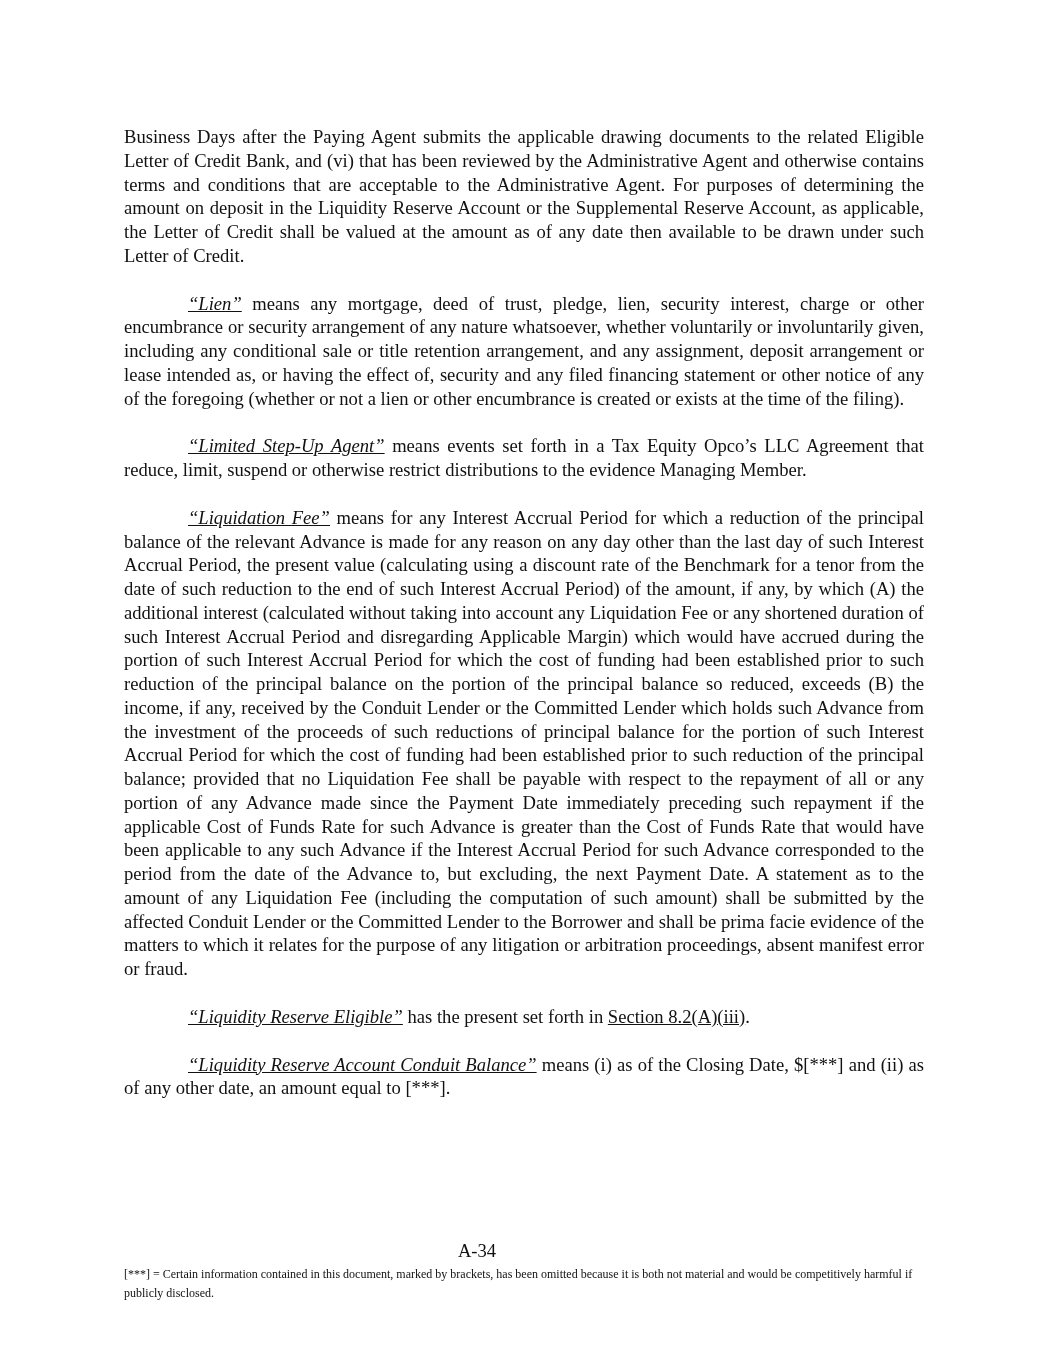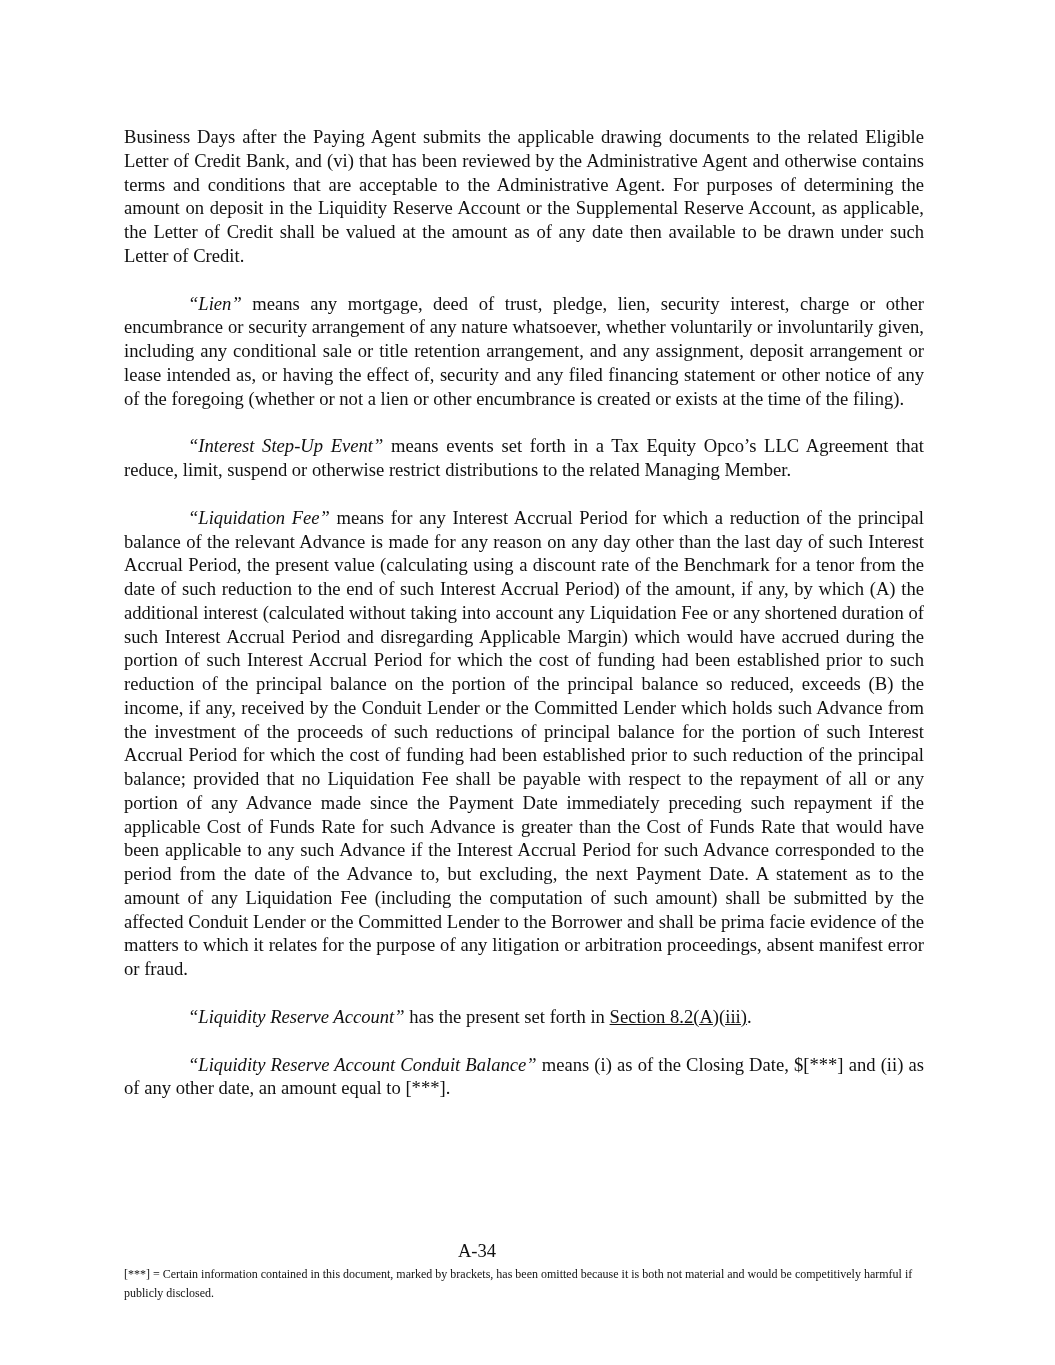--- a/index.html
+++ b/index.html
@@ -2,45 +2,45 @@
 <html><head>
 <meta charset="utf-8">
 <style>
   html, body { margin: 0; padding: 0; background: #ffffff; }
   body { width: 1055px; height: 1365px; position: relative; overflow: hidden;
          font-family: "Liberation Serif", serif; color: #111; }
   .page { position: absolute; left: 124px; top: 125px; width: 807px; }
   p.para { margin: 0 7px 24px 0; font-size: 18.6px; line-height: 23.75px;
            text-align: justify; }
   p.para.indent { text-indent: 64px; }
-  .term { font-style: italic; }
+  .term { font-style: italic; text-decoration: underline; }
   .xref { text-decoration: underline; }
   .page-number { position: absolute; left: 0; width: 954px; top: 1240px;
                  text-align: center; font-size: 18.6px; line-height: 22px; }
   .footnote { position: absolute; left: 124px; width: 810px; top: 1265px;
               font-size: 12px; line-height: 19px; }
 </style>
 </head>
 <body>
 
 <div class="page">
   <p class="para">
     <span>Business Days after the Paying Agent submits the applicable drawing documents to the related Eligible Letter of Credit Bank, and (vi) that has been reviewed by the Administrative Agent and otherwise contains terms and conditions that are acceptable to the Administrative Agent. For purposes of determining the amount on deposit in the Liquidity Reserve Account or the Supplemental Reserve Account, as applicable, the Letter of Credit shall be valued at the amount as of any date then available to be drawn under such Letter of Credit.</span>
   </p>
   <p class="para indent">
     <span class="term">“Lien”</span><span> means any mortgage, deed of trust, pledge, lien, security interest, charge or other encumbrance or security arrangement of any nature whatsoever, whether voluntarily or involuntarily given, including any conditional sale or title retention arrangement, and any assignment, deposit arrangement or lease intended as, or having the effect of, security and any filed financing statement or other notice of any of the foregoing (whether or not a lien or other encumbrance is created or exists at the time of the filing).</span>
   </p>
   <p class="para indent">
-    <span class="term">“Interest Step-Up Event”</span><span> means events set forth in a Tax Equity Opco’s LLC Agreement that reduce, limit, suspend or otherwise restrict distributions to the related Managing Member.</span>
+    <span class="term">“Limited Step-Up Agent”</span><span> means events set forth in a Tax Equity Opco’s LLC Agreement that reduce, limit, suspend or otherwise restrict distributions to the evidence Managing Member.</span>
   </p>
   <p class="para indent">
     <span class="term">“Liquidation Fee”</span><span> means for any Interest Accrual Period for which a reduction of the principal balance of the relevant Advance is made for any reason on any day other than the last day of such Interest Accrual Period, the present value (calculating using a discount rate of the Benchmark for a tenor from the date of such reduction to the end of such Interest Accrual Period) of the amount, if any, by which (A) the additional interest (calculated without taking into account any Liquidation Fee or any shortened duration of such Interest Accrual Period and disregarding Applicable Margin) which would have accrued during the portion of such Interest Accrual Period for which the cost of funding had been established prior to such reduction of the principal balance on the portion of the principal balance so reduced, exceeds (B) the income, if any, received by the Conduit Lender or the Committed Lender which holds such Advance from the investment of the proceeds of such reductions of principal balance for the portion of such Interest Accrual Period for which the cost of funding had been established prior to such reduction of the principal balance; provided that no Liquidation Fee shall be payable with respect to the repayment of all or any portion of any Advance made since the Payment Date immediately preceding such repayment if the applicable Cost of Funds Rate for such Advance is greater than the Cost of Funds Rate that would have been applicable to any such Advance if the Interest Accrual Period for such Advance corresponded to the period from the date of the Advance to, but excluding, the next Payment Date. A statement as to the amount of any Liquidation Fee (including the computation of such amount) shall be submitted by the affected Conduit Lender or the Committed Lender to the Borrower and shall be prima facie evidence of the matters to which it relates for the purpose of any litigation or arbitration proceedings, absent manifest error or fraud.</span>
   </p>
   <p class="para indent">
-    <span class="term">“Liquidity Reserve Account”</span><span> has the present set forth in </span><span class="xref">Section 8.2(A)(iii)</span><span>.</span>
+    <span class="term">“Liquidity Reserve Eligible”</span><span> has the present set forth in </span><span class="xref">Section 8.2(A)(iii)</span><span>.</span>
   </p>
   <p class="para indent">
     <span class="term">“Liquidity Reserve Account Conduit Balance”</span><span> means (i) as of the Closing Date, $[***] and (ii) as of any other date, an amount equal to [***].</span>
   </p>
 </div>
 
 <div class="page-number">A-34</div>
 <div class="footnote">[***] = Certain information contained in this document, marked by brackets, has been omitted because it is both not material and would be competitively harmful if publicly disclosed.</div>
 
 </body></html>

